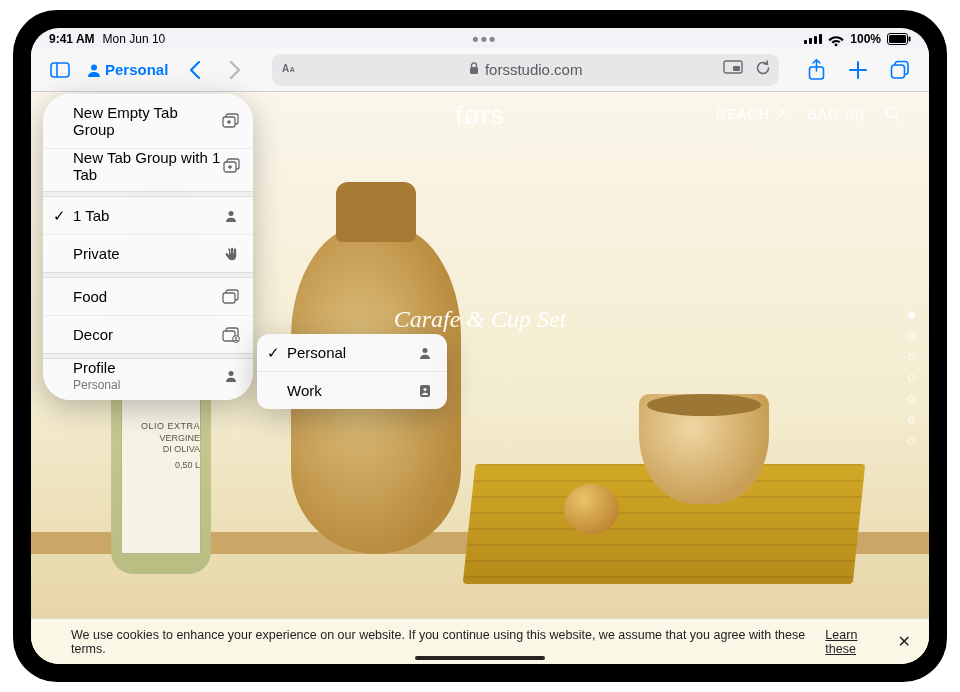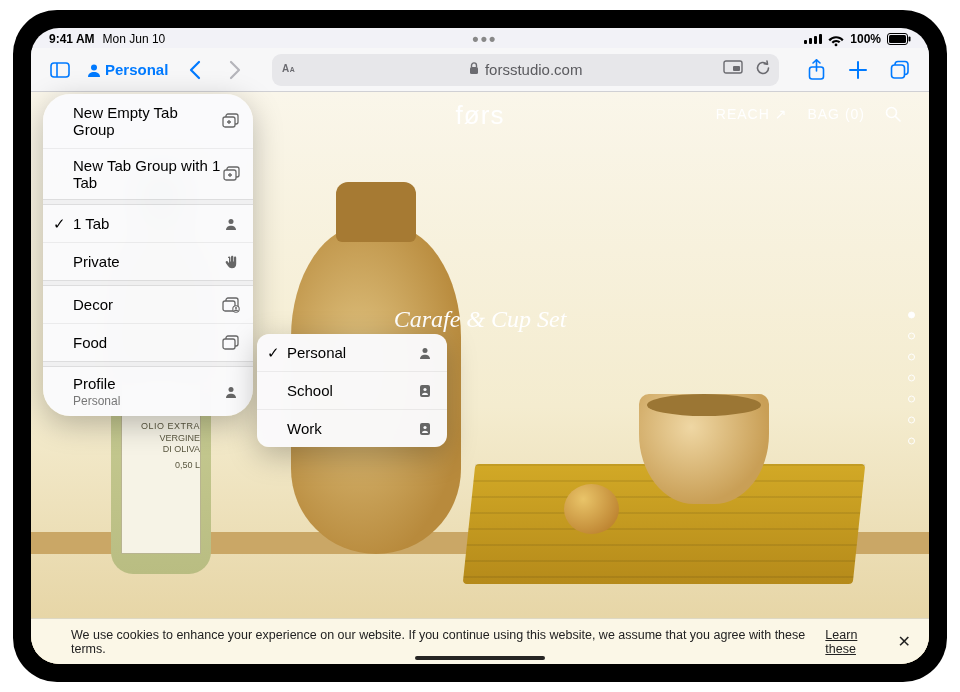--- a/index.html
+++ b/index.html
@@ -155,21 +155,21 @@
     position:relative;
     cursor:pointer;
   }
   .menu .row + .row { border-top:1px solid rgba(0,0,0,.06); }
   .menu .sep { height:6px; background:rgba(0,0,0,.04); border-top:1px solid rgba(0,0,0,.08); border-bottom:1px solid rgba(0,0,0,.08);}
   .menu .check { position:absolute; left:10px; }
   .menu .subtext { display:block; font-size:12px; color:#777; margin-top:2px; }
   .menu .ricon { color:#666; width:20px; display:flex; justify-content:center; }
   .menu1 { top:66px; left:12px; width:210px;border-radius:27px; }
   .menu2 { top:306px; left:226px; width:190px; }
-  .menu .row.two-line { padding-top:8px; padding-bottom:8px; }
+  .menu .row.two-line { padding-top:0; padding-bottom:8px; }
 
   svg { overflow:visible; }
 </style>
 </head>
 <body>
 
 <div class="ipad">
   <div class="screen">
 
     <div class="statusbar">
@@ -371,40 +371,40 @@
       <div class="row">
         <span>Private</span>
         <span class="ricon">
           <svg width="14" height="14" viewBox="0 0 14 14">
               <path fill="#666" d="M4 3c0-1 .5-1.5 1.2-1.5S6.4 2 6.4 3v3.4h.6V2.2c0-1 .5-1.5 1.2-1.5s1.2.5 1.2 1.5v4.2h.6V3c0-1 .5-1.4 1.1-1.4.7 0 1.1.5 1.1 1.4v6c0 2.7-1.6 4.3-4.3 4.3-1.7 0-2.8-.6-3.9-2.2L2 8.3c-.5-.8-.4-1.6.3-2 .6-.4 1.3-.2 1.8.6L5 8.2V3z"></path>
             </svg>
         </span>
       </div>
       <div class="sep"></div>
       <div class="row">
+        <span>Food</span>
+        <span class="ricon">
+          <svg width="18" height="16" viewBox="0 0 18 16">
+              <rect x="4" y="1" width="12" height="10" rx="2" fill="none" stroke="#666" stroke-width="1.3"></rect>
+              <rect x="1" y="4" width="12" height="10" rx="2" fill="#fafafc" stroke="#666" stroke-width="1.3"></rect>
+            </svg>
+        </span>
+      </div>
+      <div class="row">
         <span>Decor</span>
         <span class="ricon">
           <svg width="18" height="16" viewBox="0 0 18 16">
               <rect x="4" y="1" width="12" height="10" rx="2" fill="none" stroke="#666" stroke-width="1.3"></rect>
               <rect x="1" y="4" width="12" height="10" rx="2" fill="#fafafc" stroke="#666" stroke-width="1.3"></rect>
               <circle cx="14" cy="12" r="3.2" fill="#fafafc" stroke="#666" stroke-width="1.1"></circle>
               <circle cx="14" cy="11" r="1" fill="#666"></circle>
               <path d="M12 14c0-1 .9-1.5 2-1.5s2 .5 2 1.5" fill="#666"></path>
             </svg>
         </span>
       </div>
-      <div class="row">
-        <span>Food</span>
-        <span class="ricon">
-          <svg width="18" height="16" viewBox="0 0 18 16">
-              <rect x="4" y="1" width="12" height="10" rx="2" fill="none" stroke="#666" stroke-width="1.3"></rect>
-              <rect x="1" y="4" width="12" height="10" rx="2" fill="#fafafc" stroke="#666" stroke-width="1.3"></rect>
-            </svg>
-        </span>
-      </div>
       <div class="sep"></div>
       <div class="row two-line">
         <span>
           <span>Profile</span>
           <span class="subtext">Personal</span>
         </span>
         <span class="ricon">
           <svg width="12" height="12" viewBox="0 0 12 12">
               <circle cx="6" cy="3.6" r="2.5" fill="#666"></circle>
               <path d="M1 12c0-2.8 2.3-4.3 5-4.3s5 1.5 5 4.3" fill="#666"></path>
@@ -418,36 +418,26 @@
         <span class="check">✓</span>
         <span>Personal</span>
         <span class="ricon">
           <svg width="12" height="12" viewBox="0 0 12 12">
               <circle cx="6" cy="3.6" r="2.5" fill="#666"></circle>
               <path d="M1 12c0-2.8 2.3-4.3 5-4.3s5 1.5 5 4.3" fill="#666"></path>
             </svg>
         </span>
       </div>
       <div class="row">
-        <span>School</span>
+        <span>Work</span>
         <span class="ricon">
           <svg width="12" height="14" viewBox="0 0 12 14">
               <rect x="1" y="1" width="10" height="12" rx="2" fill="#666"></rect>
               <circle cx="6" cy="5.5" r="1.6" fill="#fafafc"></circle>
               <path d="M3 11c0-1.5 1.4-2.2 3-2.2s3 .7 3 2.2" fill="#fafafc"></path>
             </svg>
         </span>
       </div>
-      <div class="row">
-        <span>Work</span>
-        <span class="ricon">
-          <svg width="12" height="14" viewBox="0 0 12 14">
-              <rect x="1" y="1" width="10" height="12" rx="2" fill="#666"></rect>
-              <circle cx="6" cy="5.5" r="1.6" fill="#fafafc"></circle>
-              <path d="M3 11c0-1.5 1.4-2.2 3-2.2s3 .7 3 2.2" fill="#fafafc"></path>
-            </svg>
-        </span>
-      </div>
     </div>
 
     <div class="home-ind"></div>
   </div>
 </div>
 
 </body></html>

